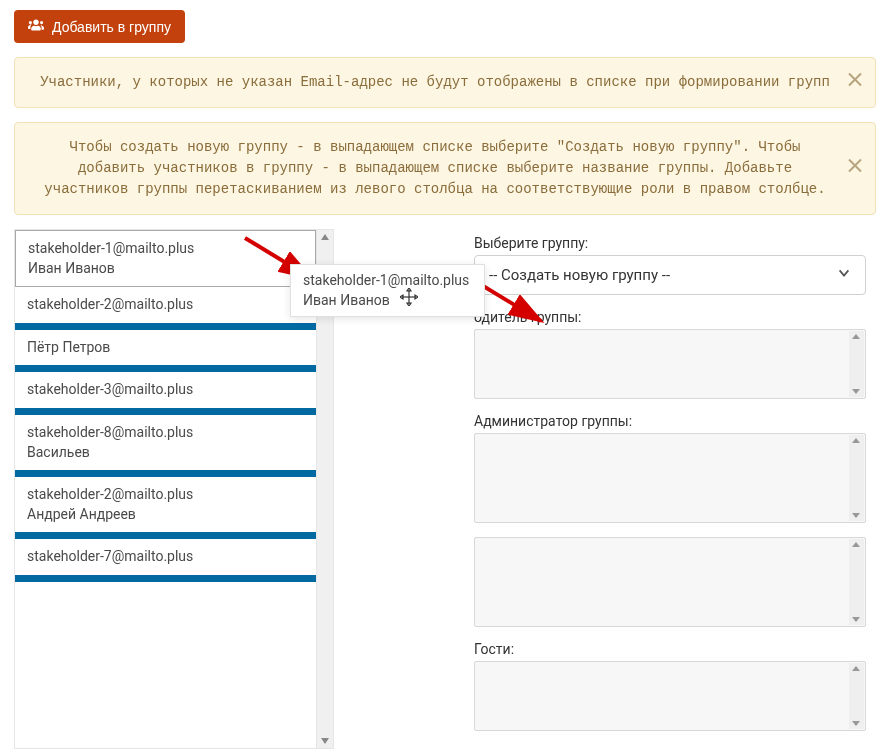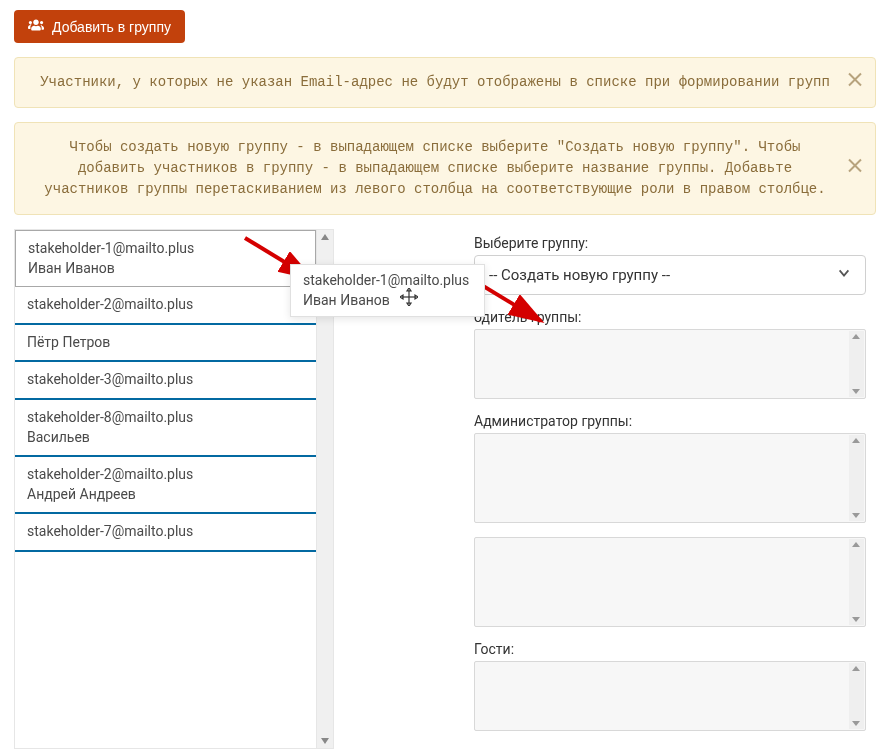--- a/index.html
+++ b/index.html
@@ -61,21 +61,21 @@
       display: flex;
     }
     .left-list {
       flex: 1;
       background: #fff;
       margin: 0;
       border-right: 1px solid #e6e6e6;
       overflow-y: auto;
     }
     .left-list-item {
-      border-bottom: 2px solid #0369a1;
+      border-bottom: 7px solid #0369a1;
       padding: 8px 12px;
       font-size: 14px;
       color: #4a4a4a;
       cursor: grab;
       line-height: 1.4;
     }
     .left-list-item.selected {
       border: 1px solid #a8a8a8;
     }
     .left-scrollbar {

